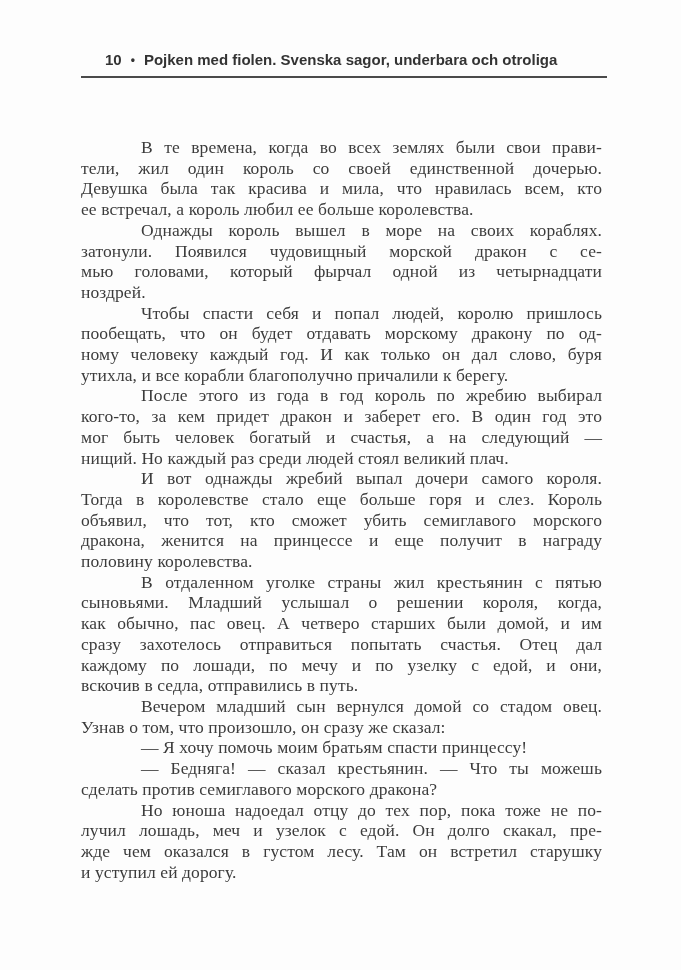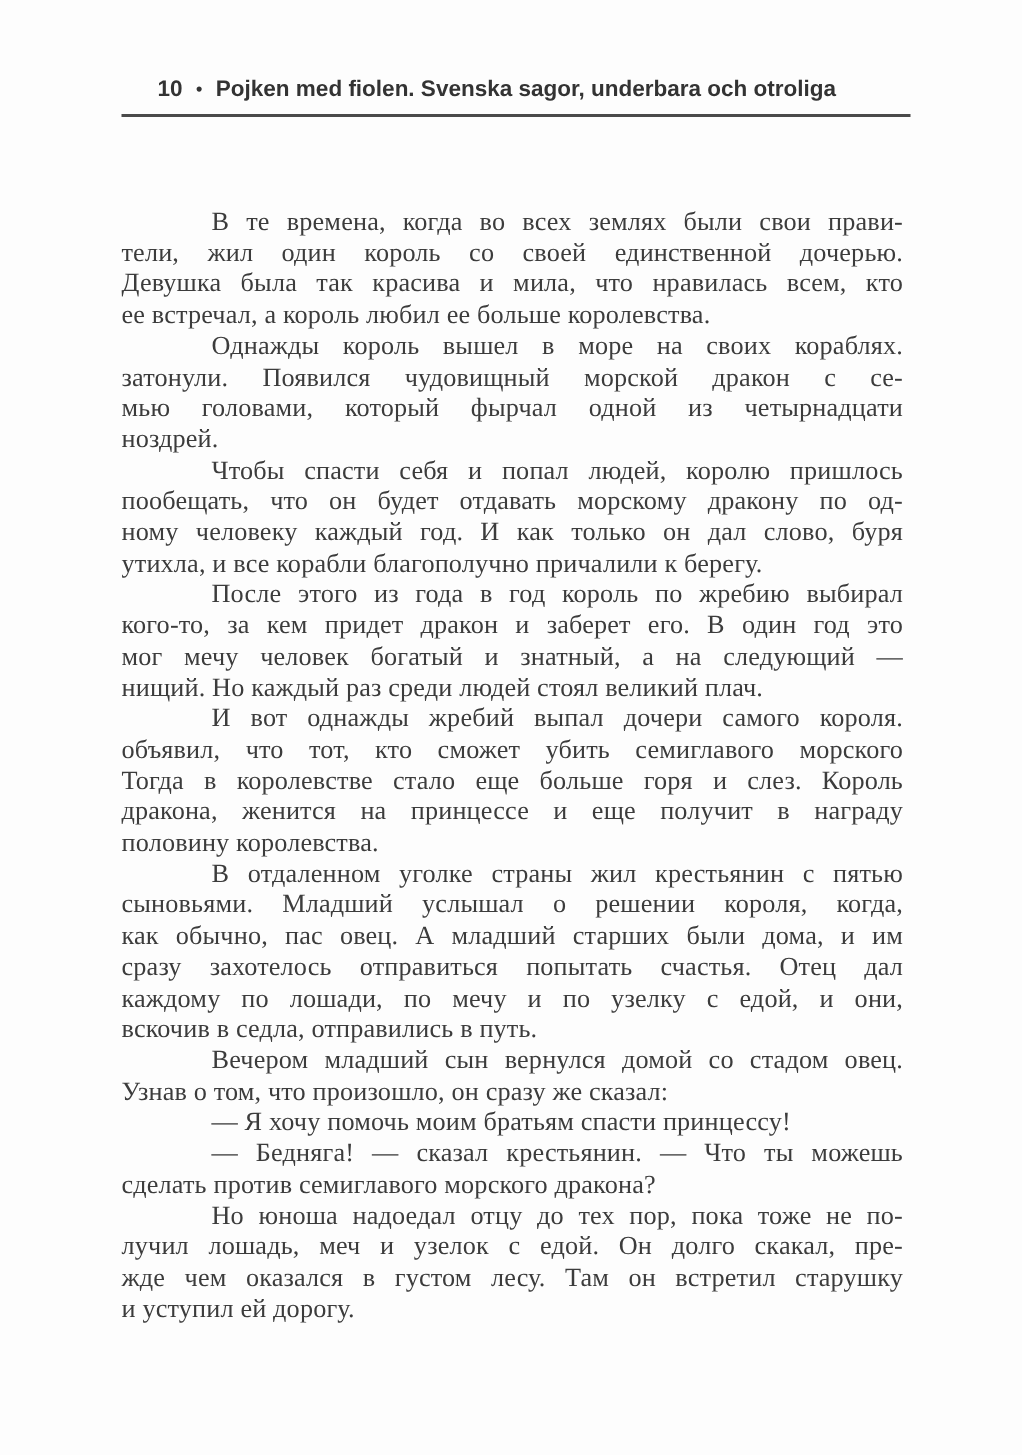--- a/index.html
+++ b/index.html
@@ -116,34 +116,34 @@
       </div>
       <div class="paragraph">
         <div class="line first">Чтобы спасти себя и попал людей, королю пришлось</div>
         <div class="line">пообещать, что он будет отдавать морскому дракону по од-</div>
         <div class="line">ному человеку каждый год. И как только он дал слово, буря</div>
         <div class="line last">утихла, и все корабли благополучно причалили к берегу.</div>
       </div>
       <div class="paragraph">
         <div class="line first">После этого из года в год король по жребию выбирал</div>
         <div class="line">кого-то, за кем придет дракон и заберет его. В один год это</div>
-        <div class="line">мог мечу человек богатый и знатный, а на следующий —</div>
+        <div class="line">мог быть человек богатый и счастья, а на следующий —</div>
         <div class="line last">нищий. Но каждый раз среди людей стоял великий плач.</div>
       </div>
       <div class="paragraph">
         <div class="line first">И вот однажды жребий выпал дочери самого короля.</div>
+        <div class="line">Тогда в королевстве стало еще больше горя и слез. Король</div>
         <div class="line">объявил, что тот, кто сможет убить семиглавого морского</div>
-        <div class="line">Тогда в королевстве стало еще больше горя и слез. Король</div>
         <div class="line">дракона, женится на принцессе и еще получит в награду</div>
         <div class="line last">половину королевства.</div>
       </div>
       <div class="paragraph">
         <div class="line first">В отдаленном уголке страны жил крестьянин с пятью</div>
         <div class="line">сыновьями. Младший услышал о решении короля, когда,</div>
-        <div class="line">как обычно, пас овец. А младший старших были дома, и им</div>
+        <div class="line">как обычно, пас овец. А четверо старших были домой, и им</div>
         <div class="line">сразу захотелось отправиться попытать счастья. Отец дал</div>
         <div class="line">каждому по лошади, по мечу и по узелку с едой, и они,</div>
         <div class="line last">вскочив в седла, отправились в путь.</div>
       </div>
       <div class="paragraph">
         <div class="line first">Вечером младший сын вернулся домой со стадом овец.</div>
         <div class="line last">Узнав о том, что произошло, он сразу же сказал:</div>
       </div>
       <div class="paragraph">
         <div class="line first last">— Я хочу помочь моим братьям спасти принцессу!</div>

